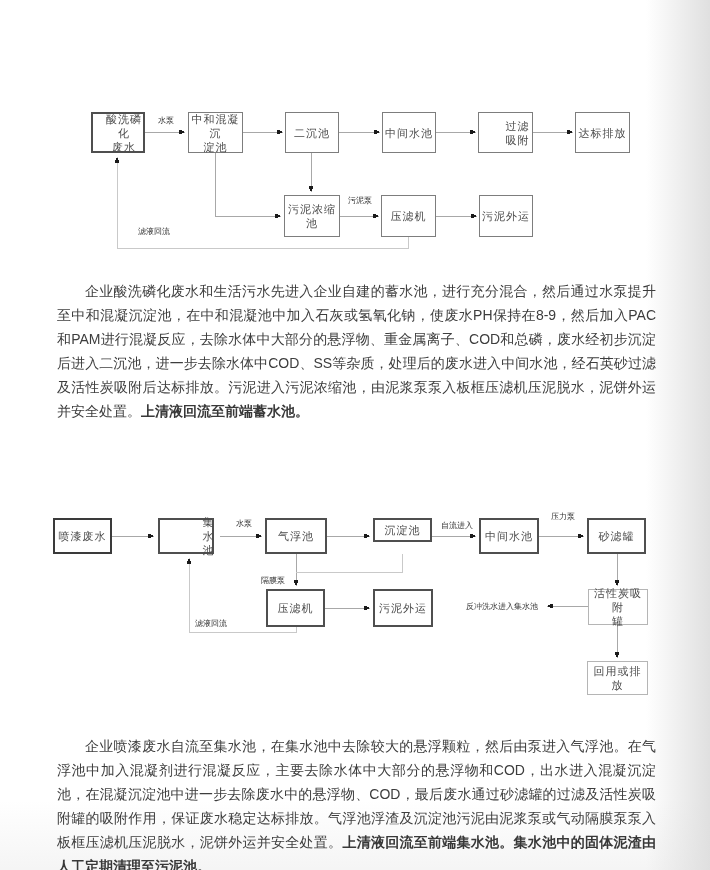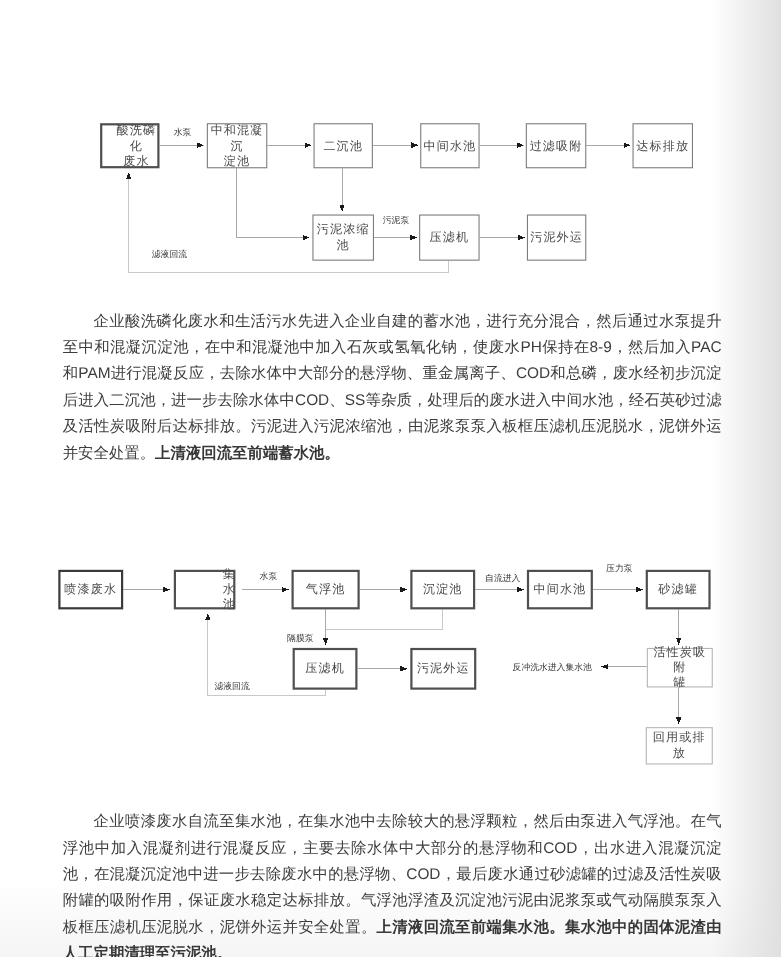--- a/index.html
+++ b/index.html
@@ -61,21 +61,21 @@
       <g stroke="#c9c9c9" stroke-width="1" fill="none">
         <path d="M408,132 V143 H117 V52" marker-end="url(#ar1)"></path>
       </g>
     </svg>
     <div class="fbox heavy" style="left:91px;top:7px;width:54px;height:41px;padding-left:12px;"><span>酸洗磷化
 废水</span></div>
     <div class="fbox" style="left:188px;top:7px;width:55px;height:41px;"><span>中和混凝沉
 淀池</span></div>
     <div class="fbox" style="left:285px;top:7px;width:54px;height:41px;"><span>二沉池</span></div>
     <div class="fbox" style="left:382px;top:7px;width:54px;height:41px;"><span>中间水池</span></div>
-    <div class="fbox" style="left:478px;top:7px;width:55px;height:41px;"><span>过滤吸附</span></div>
+    <div class="fbox" style="left:478px;top:7px;width:55px;height:41px;padding-left:24px;"><span>过滤吸附</span></div>
     <div class="fbox" style="left:575px;top:7px;width:55px;height:41px;"><span>达标排放</span></div>
     <div class="fbox" style="left:284px;top:90px;width:56px;height:42px;"><span>污泥浓缩池</span></div>
     <div class="fbox" style="left:381px;top:90px;width:55px;height:42px;"><span>压滤机</span></div>
     <div class="fbox" style="left:479px;top:90px;width:54px;height:42px;"><span>污泥外运</span></div>
     <div class="flabel" style="left:150px;top:11px;width:32px;">水泵</div>
     <div class="flabel" style="left:344px;top:91px;width:32px;">污泥泵</div>
     <div class="flabel" style="left:136px;top:122px;width:36px;">滤液回流</div>
   </div>
 
   <p class="para" style="top:279px;"><span>企业酸洗磷化废水和生活污水先进入企业自建的蓄水池，进行充分混合，然后通过水泵提升至中和混凝沉淀池，在中和混凝池中加入石灰或氢氧化钠，使废水PH保持在8-9，然后加入PAC和PAM进行混凝反应，去除水体中大部分的悬浮物、重金属离子、COD和总磷，废水经初步沉淀后进入二沉池，进一步去除水体中COD、SS等杂质，处理后的废水进入中间水池，经石英砂过滤及活性炭吸附后达标排放。污泥进入污泥浓缩池，由泥浆泵泵入板框压滤机压泥脱水，泥饼外运并安全处置。</span><span class="b">上清液回流至前端蓄水池。</span></p>
@@ -101,21 +101,21 @@
         <path d="M617,119 V153" marker-end="url(#ar2)"></path>
       </g>
       <g stroke="#c9c9c9" stroke-width="1" fill="none">
         <path d="M402,49 V67 H296"></path>
         <path d="M296,122 V127 H189 V53" marker-end="url(#ar2)"></path>
       </g>
     </svg>
     <div class="fbox heaviest" style="left:53px;top:13px;width:59px;height:36px;"><span>喷漆废水</span></div>
     <div class="fbox heavy" style="left:158px;top:13px;width:56px;height:36px;padding-left:45px;"><span>集水池</span></div>
     <div class="fbox heavy" style="left:265px;top:13px;width:62px;height:36px;text-align:center;"><span>气浮池</span></div>
-    <div class="fbox heavy" style="left:373px;top:13px;width:59px;height:36px;"><span>沉淀池</span></div>
+    <div class="fbox heavy" style="left:373px;top:13px;width:59px;height:24px;"><span>沉淀池</span></div>
     <div class="fbox heavy" style="left:479px;top:13px;width:60px;height:36px;"><span>中间水池</span></div>
     <div class="fbox heavy" style="left:587px;top:13px;width:59px;height:36px;"><span>砂滤罐</span></div>
     <div class="fbox heavy" style="left:266px;top:84px;width:59px;height:38px;"><span>压滤机</span></div>
     <div class="fbox heavy" style="left:373px;top:84px;width:60px;height:38px;"><span>污泥外运</span></div>
     <div class="fbox light" style="left:588px;top:84px;width:60px;height:36px;"><span>活性炭吸附
 罐</span></div>
     <div class="fbox light" style="left:587px;top:156px;width:61px;height:34px;"><span>回用或排放</span></div>
     <div class="flabel" style="left:226px;top:14px;width:36px;">水泵</div>
     <div class="flabel" style="left:437px;top:16px;width:40px;">自流进入</div>
     <div class="flabel" style="left:547px;top:7px;width:32px;">压力泵</div>

